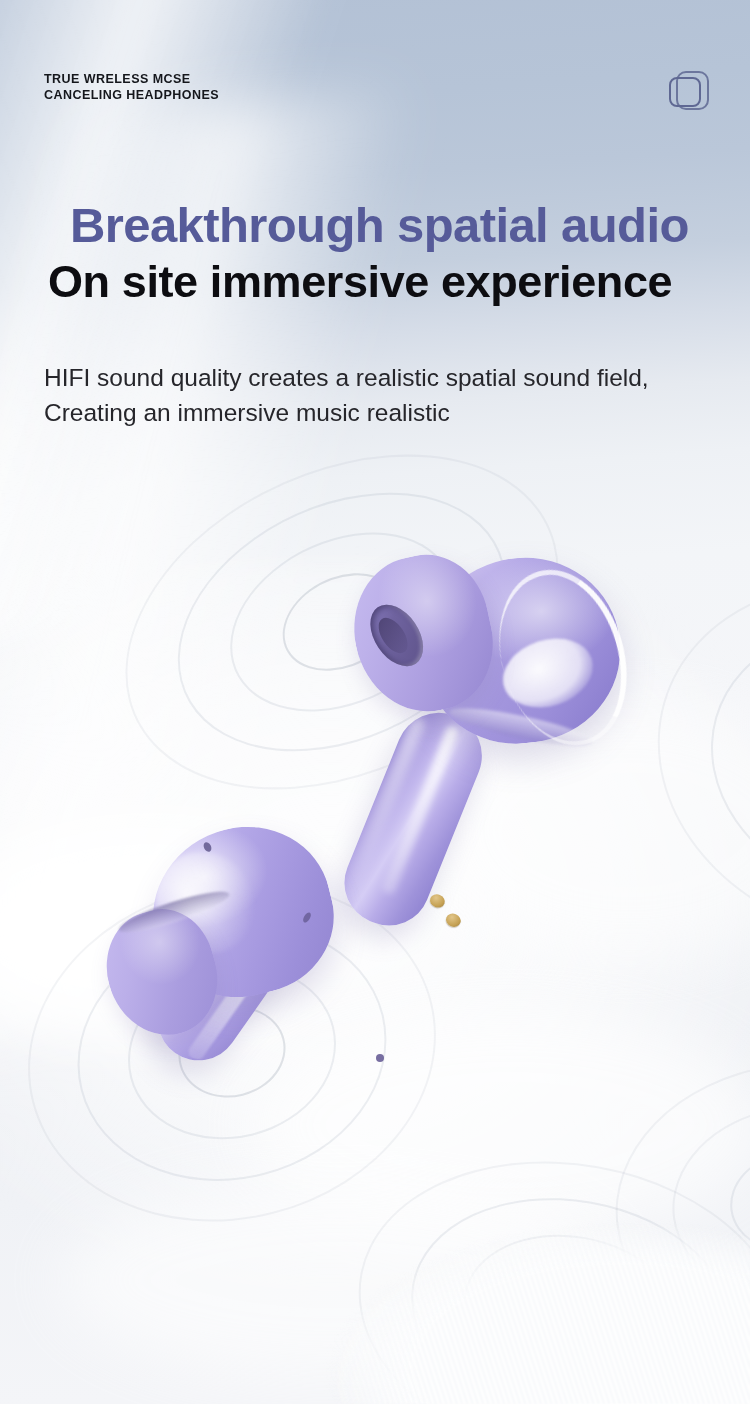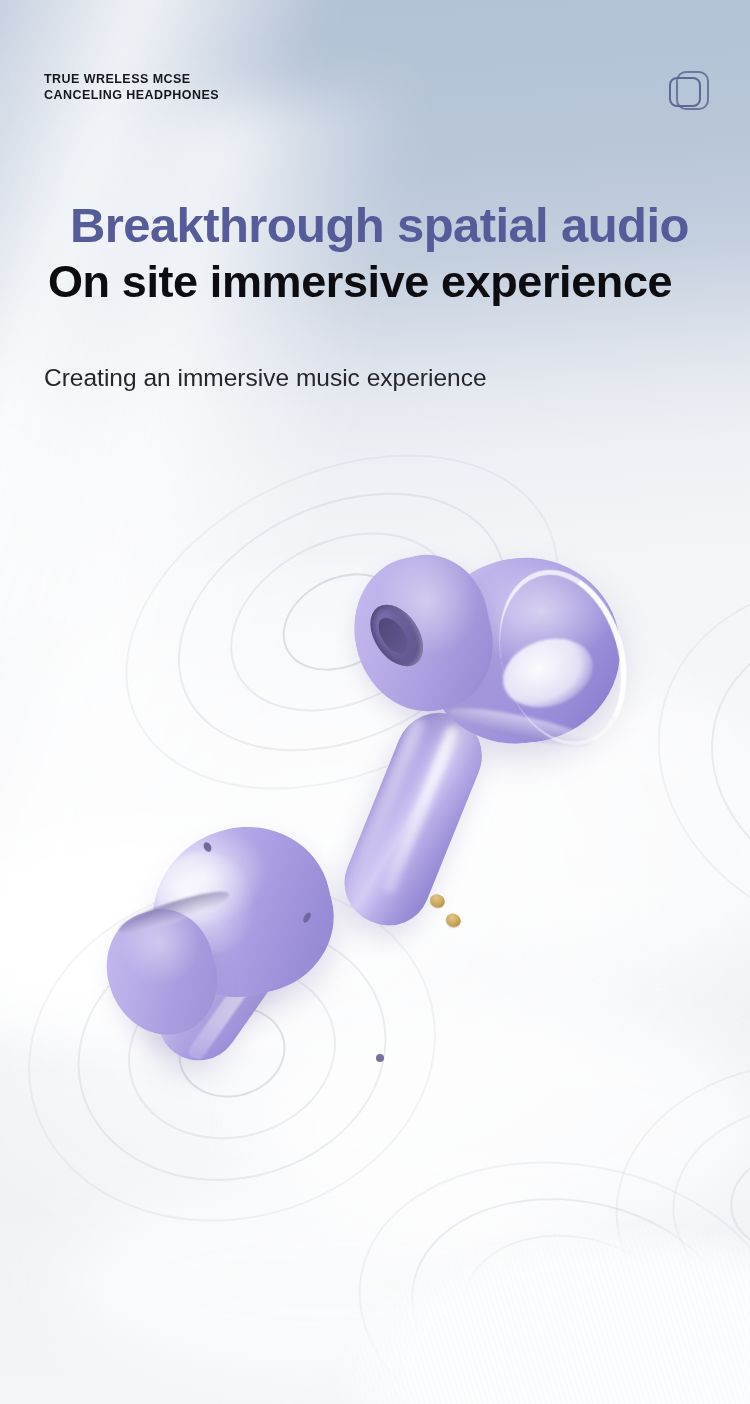--- a/index.html
+++ b/index.html
@@ -387,16 +387,17 @@
     <div class="sq back"></div>
     <div class="sq front"></div>
   </div>
 
   <div class="headline">
     <div class="h-line1">Breakthrough spatial audio</div>
     <div class="h-line2">On site immersive experience</div>
   </div>
 
   <div class="body-copy">
-    <div>Creating an immersive music experience</div>
+    <div>HIFI sound quality creates a realistic spatial sound field,</div>
+    <div>Creating an immersive music realistic</div>
   </div>
 
 </div>
 
 </body></html>

